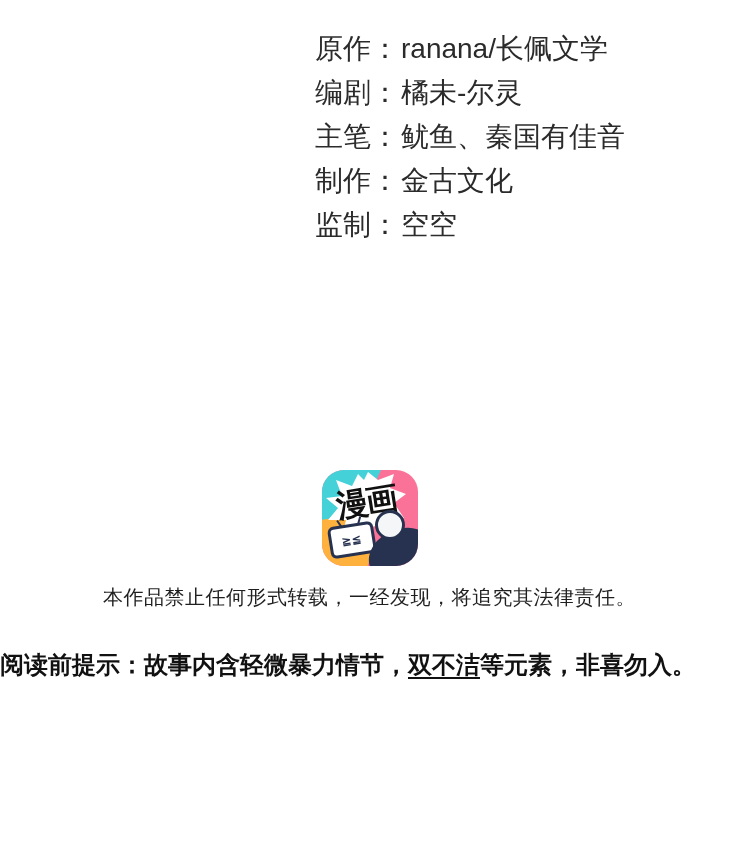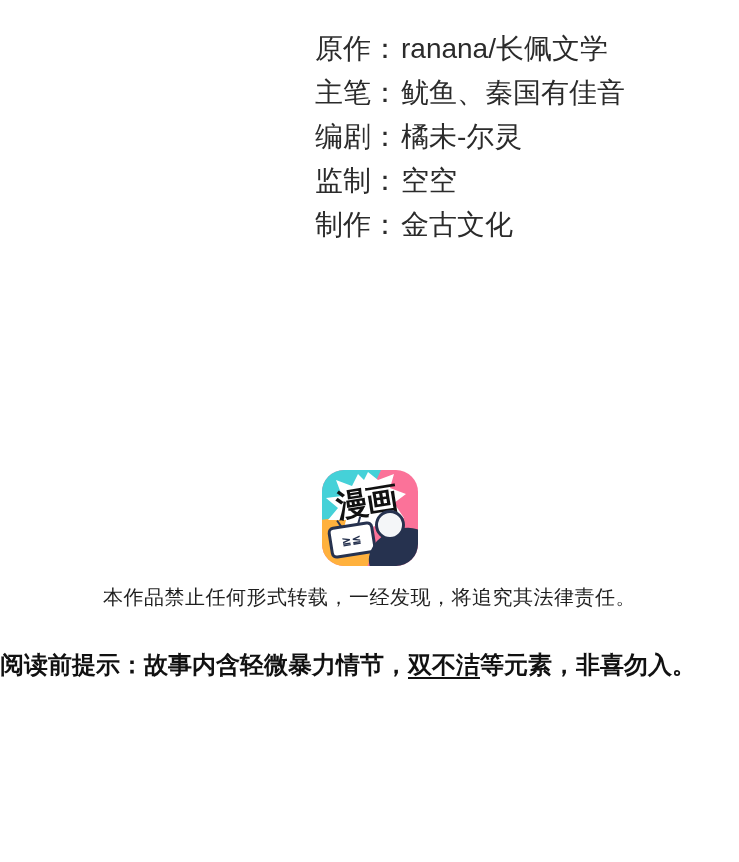--- a/index.html
+++ b/index.html
@@ -158,24 +158,24 @@
     text-underline-offset: 4px;
   }
 </style>
 </head>
 <body>
 
 <div id="page">
 
   <div class="credits">
     <div class="credit-row"><span class="credit-label">原作</span><span class="credit-colon">：</span><span class="credit-value">ranana/长佩文学</span></div>
+    <div class="credit-row"><span class="credit-label">编剧</span><span class="credit-colon">：</span><span class="credit-value">橘未-尔灵</span></div>
     <div class="credit-row"><span class="credit-label">主笔</span><span class="credit-colon">：</span><span class="credit-value">鱿鱼、秦国有佳音</span></div>
-    <div class="credit-row"><span class="credit-label">编剧</span><span class="credit-colon">：</span><span class="credit-value">橘未-尔灵</span></div>
+    <div class="credit-row"><span class="credit-label">制作</span><span class="credit-colon">：</span><span class="credit-value">金古文化</span></div>
     <div class="credit-row"><span class="credit-label">监制</span><span class="credit-colon">：</span><span class="credit-value">空空</span></div>
-    <div class="credit-row"><span class="credit-label">制作</span><span class="credit-colon">：</span><span class="credit-value">金古文化</span></div>
   </div>
 
   <div class="publisher">
     <div class="app-icon">
       <div class="cyan"></div>
       <div class="orange"></div>
       <svg class="burst" viewBox="0 0 96 96" aria-hidden="true">
         <polygon fill="#ffffff" points="46,2 56,10 72,4 68,18 84,24 72,33 82,48 66,46 66,62 52,56 42,72 36,58 20,66 24,50 6,50 16,38 4,28 20,26 14,10 30,16 36,4 42,10"></polygon>
       </svg>
       <div class="manga-text">漫画</div>

